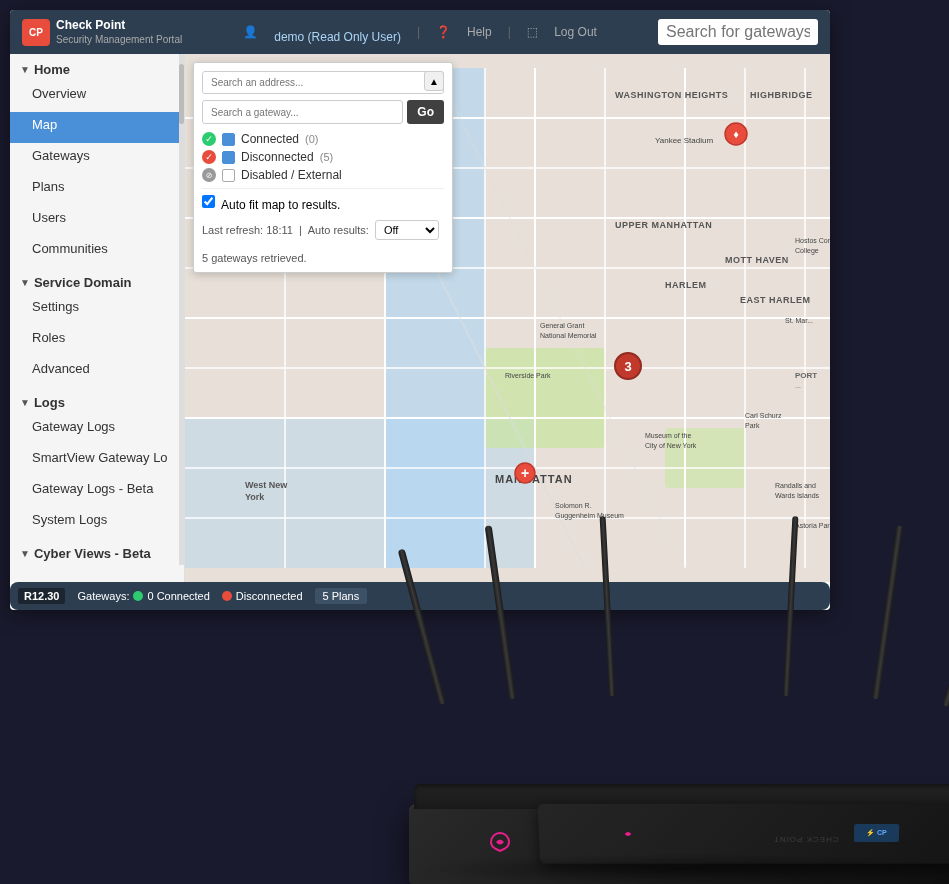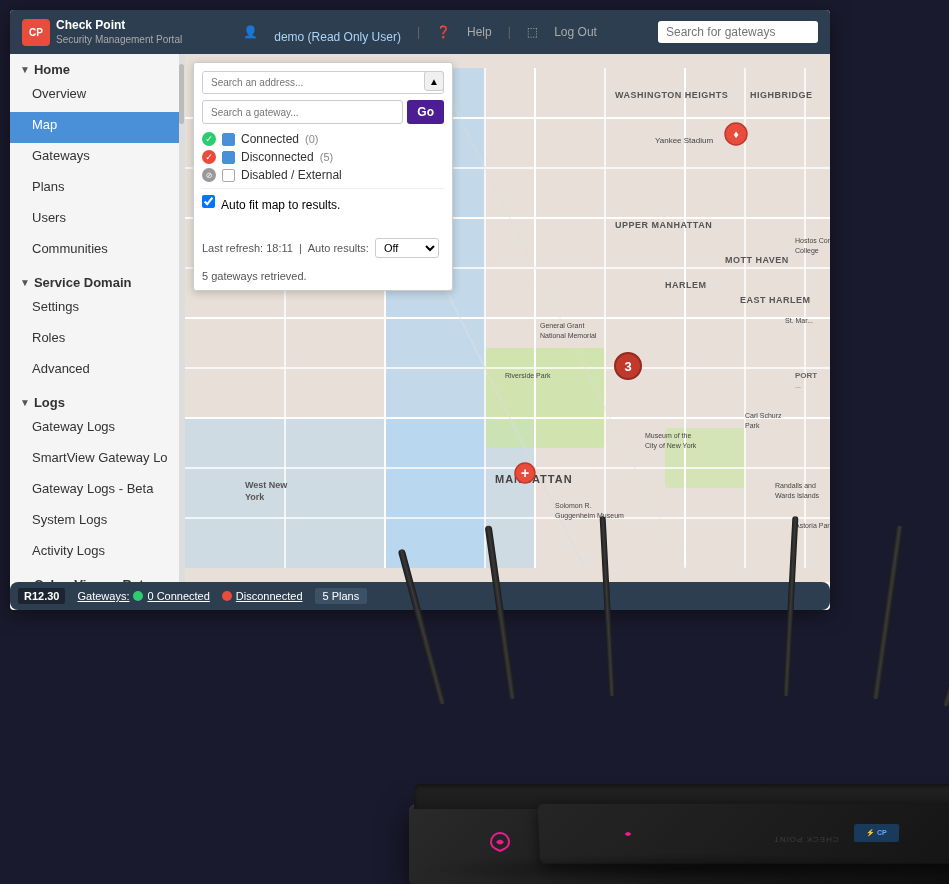--- a/index.html
+++ b/index.html
@@ -69,21 +69,21 @@
       color: #ccc;
       font-size: 12px;
     }
     .header-nav .user { color: #aad4f5; margin-top: 9px; }
     .header-nav .sep { color: #666; }
     .header-search {
       background: white;
       border: none;
       border-radius: 3px;
       padding: 4px 8px;
-      font-size: 12px;
+      font-size: 16px;
       width: 160px;
       color: #999;
     }
 
     
     .main-layout {
       display: flex;
       height: calc(100% - 44px - 28px);
     }
 
@@ -160,21 +160,21 @@
     .map-panel-search-row {
       display: flex;
       gap: 4px;
       margin-bottom: 8px;
     }
     .map-panel-search-row input {
       flex: 1;
       margin-bottom: 0;
     }
     .go-btn {
-      background: #4c1d95;
+      background: #404040;
       color: white;
       border: none;
       border-radius: 3px;
       padding: 5px 10px;
       cursor: pointer;
       font-size: 12px;
       font-weight: bold;
     }
     .collapse-btn {
       position: absolute;
@@ -222,21 +222,21 @@
       border-color: #4a90d9;
     }
     .filter-label { color: #333; }
     .filter-count { color: #888; font-size: 11px; }
     .divider { height: 1px; background: #eee; margin: 6px 0; }
     .auto-fit-row {
       display: flex;
       align-items: center;
       gap: 6px;
       font-size: 12px;
-      margin-bottom: 24px;
+      margin-bottom: 6px;
     }
     .refresh-row {
       display: flex;
       align-items: center;
       gap: 6px;
       font-size: 11px;
       color: #555;
       margin-bottom: 12px;
     }
     .auto-refresh-select {
@@ -274,21 +274,20 @@
     .status-version {
       background: #1a252f;
       padding: 2px 6px;
       border-radius: 2px;
       font-weight: bold;
     }
     .status-item {
       display: flex;
       align-items: center;
       gap: 4px;
-      text-decoration: underline;
     }
     .status-dot {
       width: 10px;
       height: 10px;
       border-radius: 50%;
     }
     .status-dot.green { background: #2ecc71; }
     .status-dot.red { background: #e74c3c; }
     .status-tab {
       background: #3d5166;
@@ -424,21 +423,20 @@
         <div class="sidebar-item">Advanced</div>
 
         <div class="sidebar-section-header">
           <span class="arrow">▼</span>
           <span>Logs</span>
         </div>
         <div class="sidebar-item">Gateway Logs</div>
         <div class="sidebar-item">SmartView Gateway Lo</div>
         <div class="sidebar-item">Gateway Logs - Beta</div>
         <div class="sidebar-item">System Logs</div>
-        <div class="sidebar-item">Activity Logs</div>
 
         <div class="sidebar-section-header">
           <span class="arrow">▼</span>
           <span>Cyber Views - Beta</span>
         </div>
 
         <div style="position:absolute;top:0;right:0;width:5px;height:100%;background:#ddd;">
           <div style="width:5px;height:60px;background:#bbb;border-radius:3px;margin-top:10px;"></div>
         </div>
       </div>

